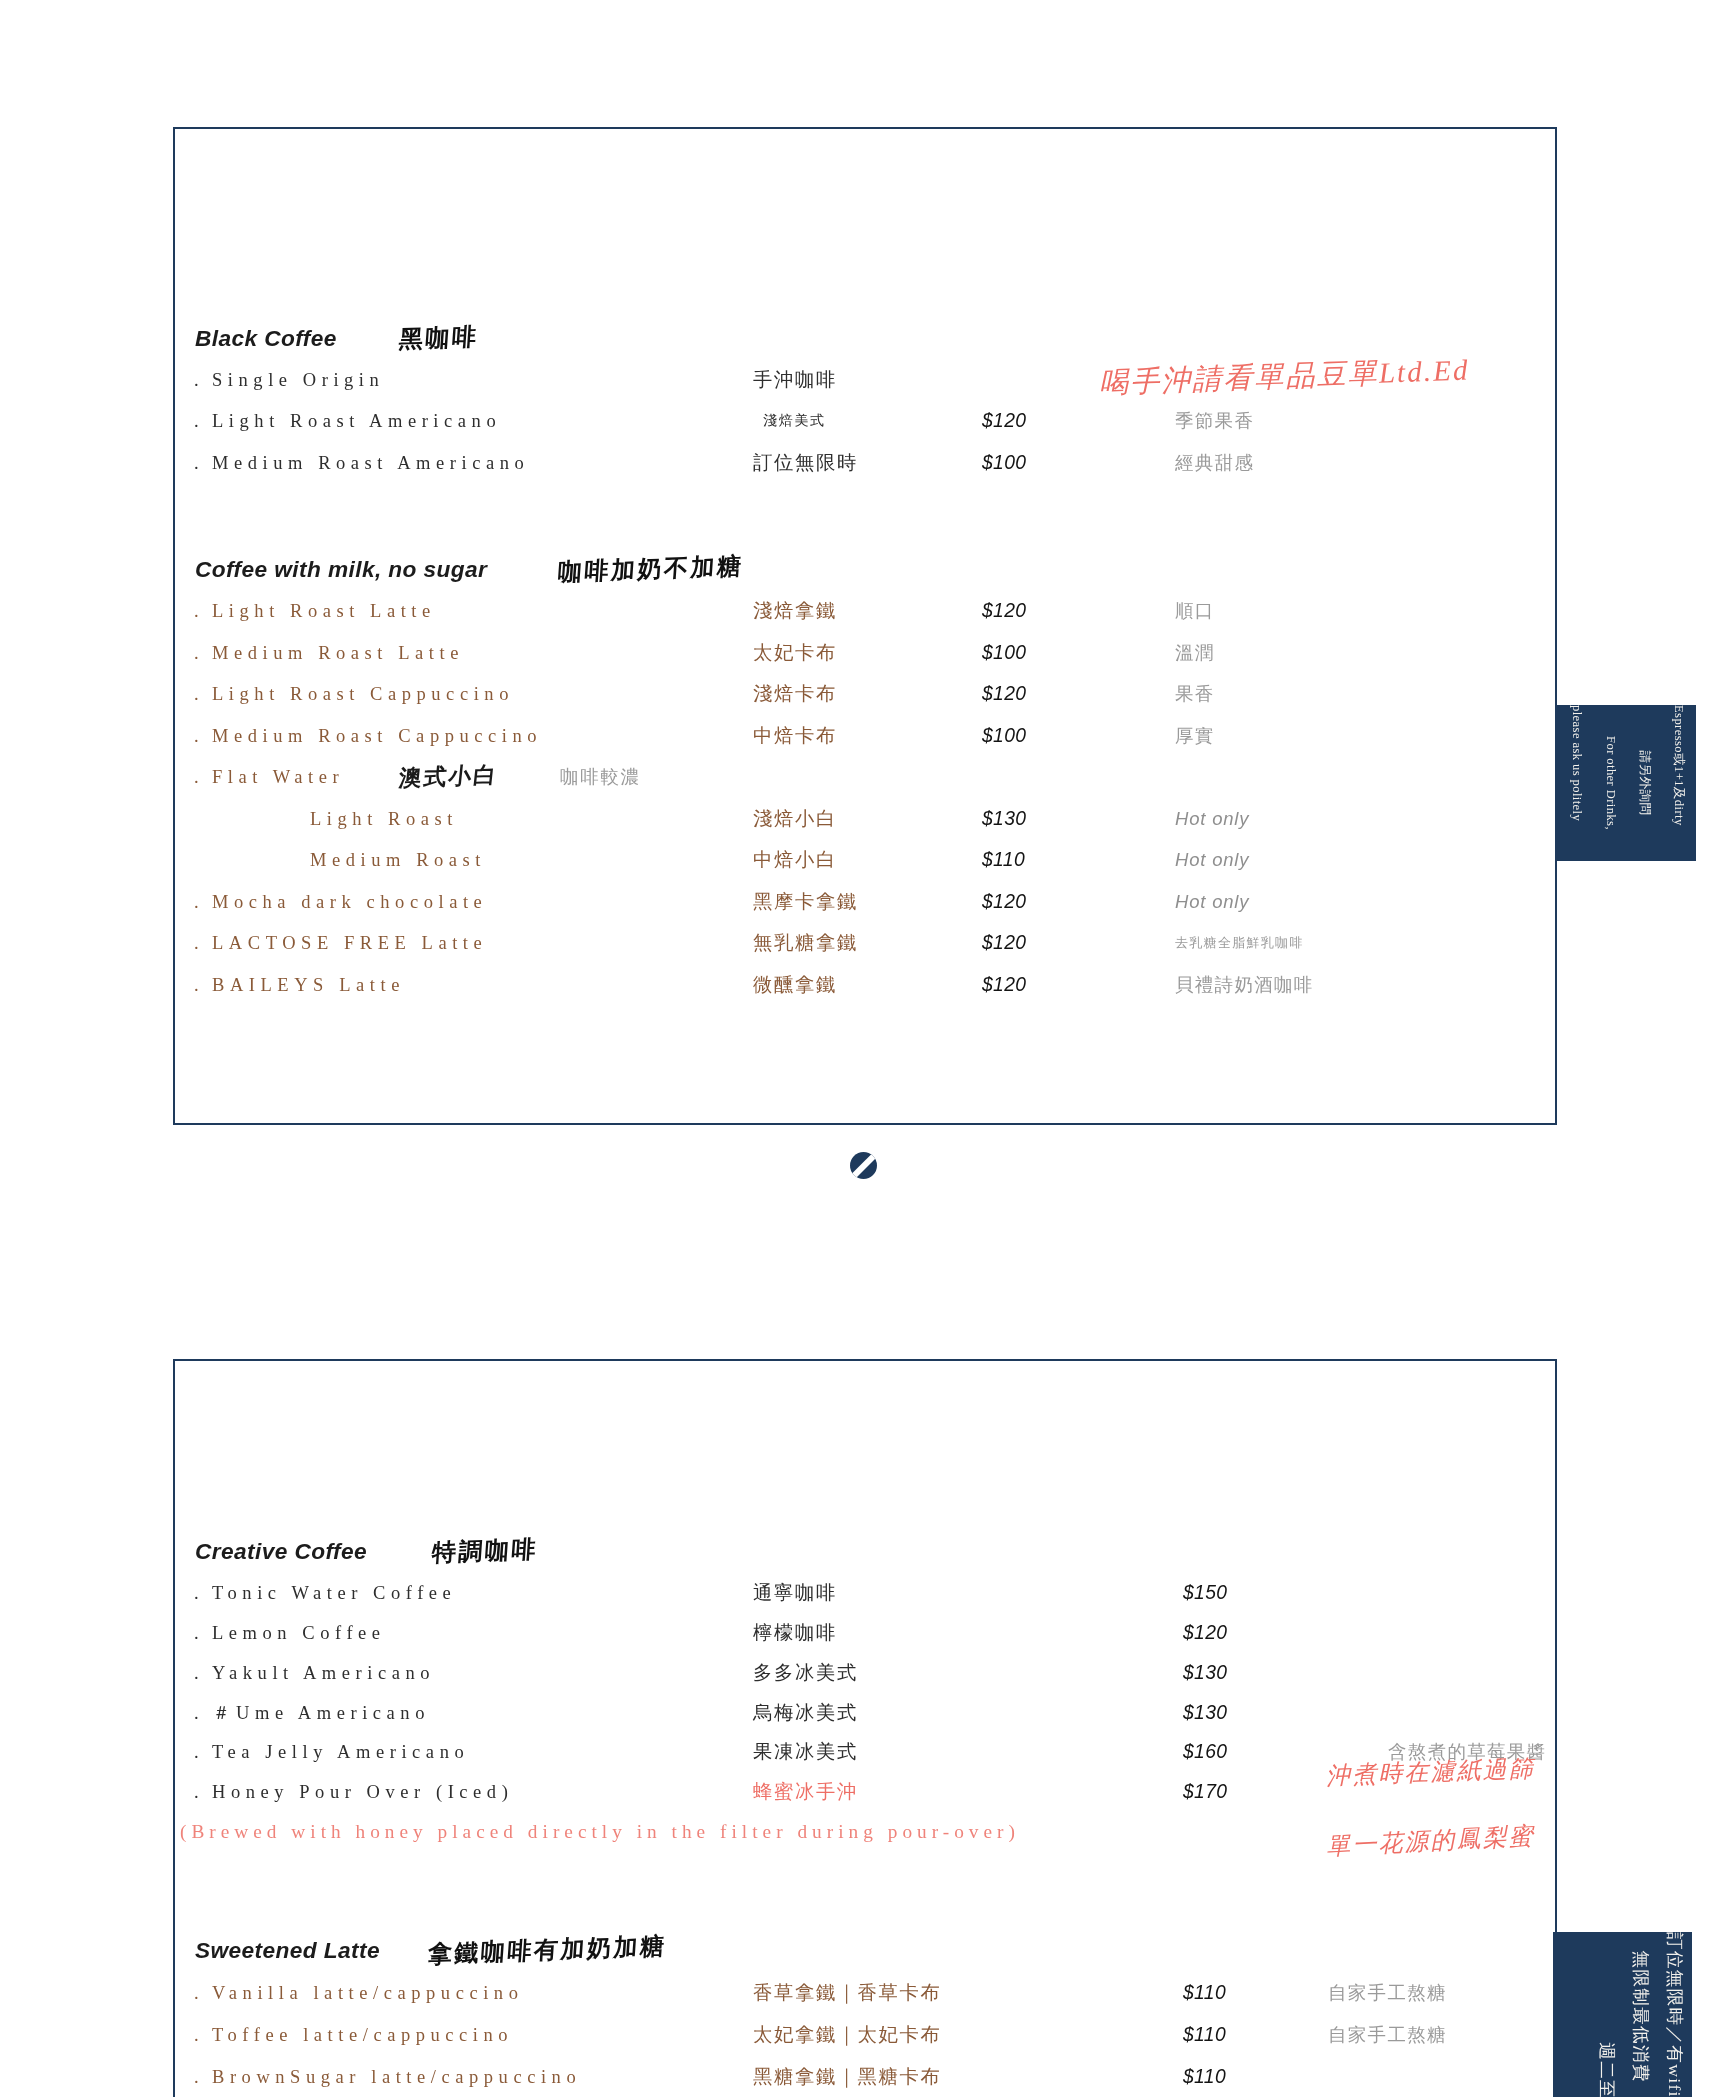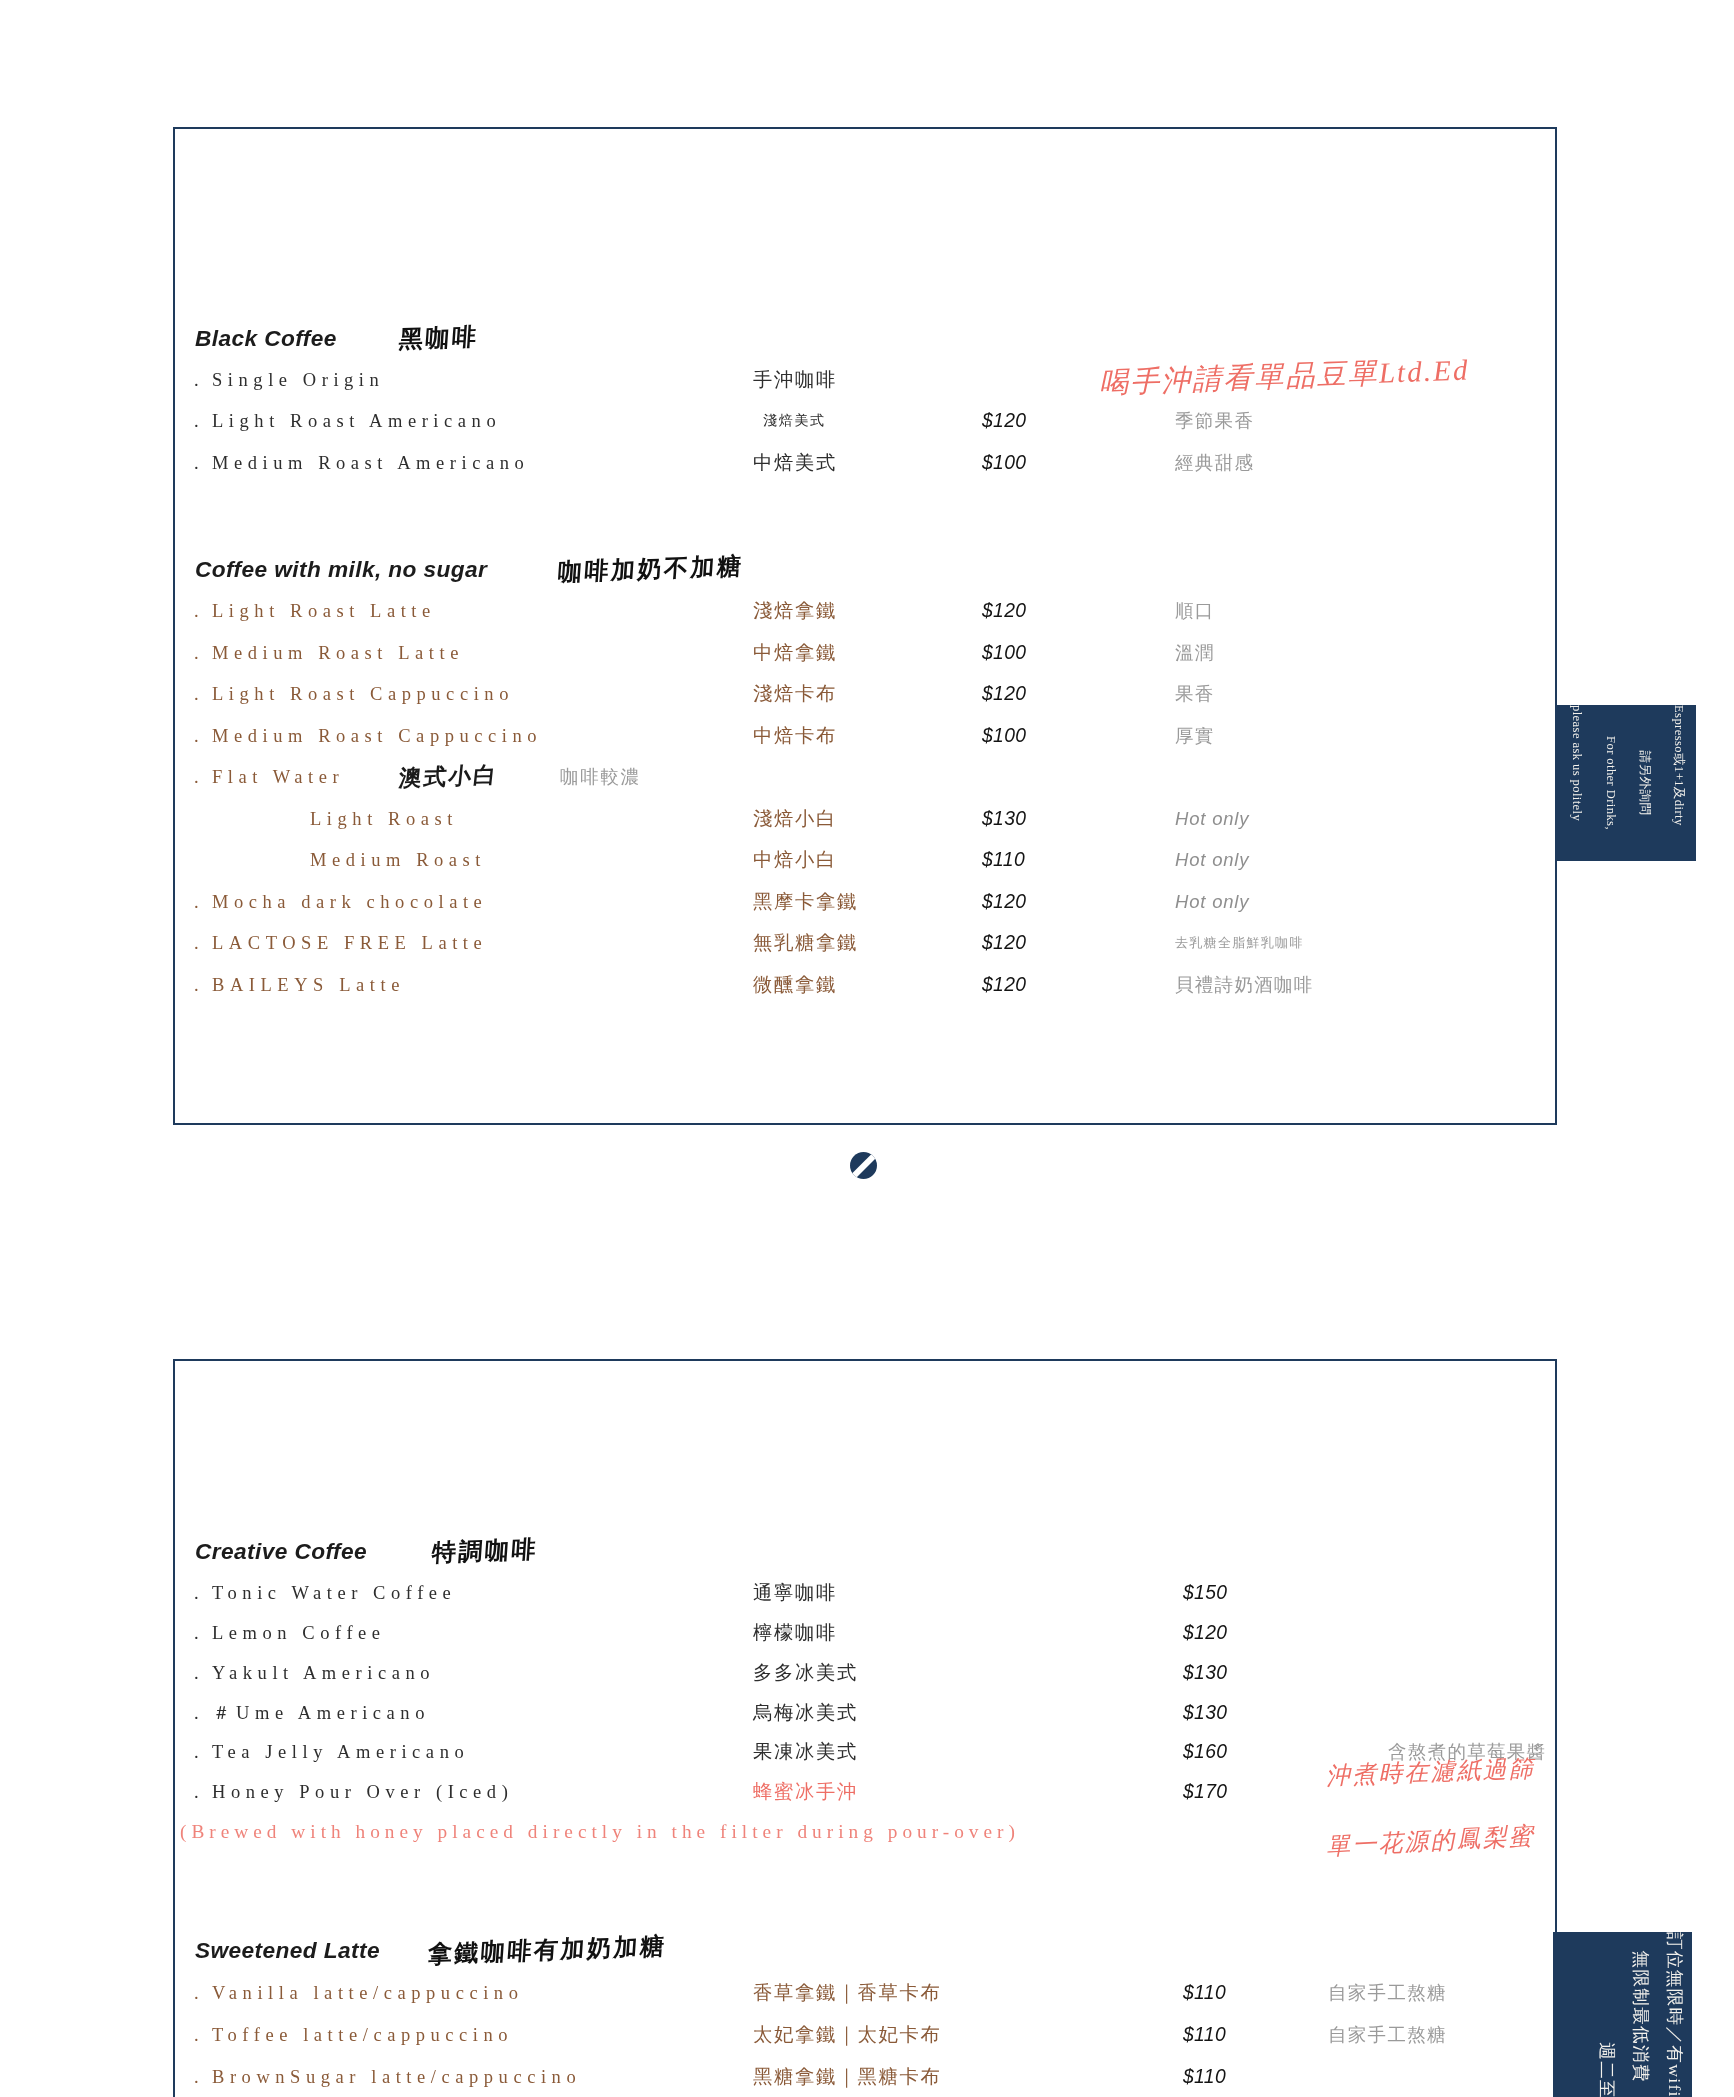--- a/index.html
+++ b/index.html
@@ -60,39 +60,39 @@
     <div class="row tone-dark" style="position: absolute; top: 400px; left: 0px; width: 100%; height: 42px; line-height: 42px; font-size: 18.5px;">
       <span class="dot">.</span>
       <span class="en">Light Roast Americano</span>
       <span class="zh" style="font-size: 14px; margin-left: 10px;">淺焙美式</span>
       <span class="price" style="left: 982px; font-size: 19.3px;">$120</span>
       <span class="note" style="left: 1175px; font-size: 18.5px;">季節果香</span>
     </div>
     <div class="row tone-dark" style="position: absolute; top: 442px; left: 0px; width: 100%; height: 42px; line-height: 42px; font-size: 18.5px;">
       <span class="dot">.</span>
       <span class="en">Medium Roast Americano</span>
-      <span class="zh" style="font-size: 19.3px;">中焙美式</span>
+      <span class="zh" style="font-size: 19.3px;">訂位無限時</span>
       <span class="price" style="left: 982px; font-size: 19.3px;">$100</span>
       <span class="note" style="left: 1175px; font-size: 18.5px;">經典甜感</span>
     </div>
     <div class="sec-title" style="position: absolute; top: 548px; left: 0px; width: 100%; height: 42px; line-height: 42px;">
       <span class="t-en" style="font-size: 22.7px;">Coffee with milk, no sugar</span>
       <span class="t-zh" style="left: 558px; font-size: 24px; position: absolute;">咖啡加奶不加糖</span>
     </div>
     <div class="row tone-brown" style="position: absolute; top: 590px; left: 0px; width: 100%; height: 42px; line-height: 42px; font-size: 18.5px;">
       <span class="dot">.</span>
       <span class="en">Light Roast Latte</span>
       <span class="zh" style="font-size: 19.3px;">淺焙拿鐵</span>
       <span class="price" style="left: 982px; font-size: 19.3px;">$120</span>
       <span class="note" style="left: 1175px; font-size: 18.5px;">順口</span>
     </div>
     <div class="row tone-brown" style="position: absolute; top: 632px; left: 0px; width: 100%; height: 42px; line-height: 42px; font-size: 18.5px;">
       <span class="dot">.</span>
       <span class="en">Medium Roast Latte</span>
-      <span class="zh" style="font-size: 19.3px;">中焙拿鐵</span>
+      <span class="zh" style="font-size: 19.3px;">太妃卡布</span>
       <span class="price" style="left: 982px; font-size: 19.3px;">$100</span>
       <span class="note" style="left: 1175px; font-size: 18.5px;">溫潤</span>
     </div>
     <div class="row tone-brown" style="position: absolute; top: 673px; left: 0px; width: 100%; height: 42px; line-height: 42px; font-size: 18.5px;">
       <span class="dot">.</span>
       <span class="en">Light Roast Cappuccino</span>
       <span class="zh" style="font-size: 19.3px;">淺焙卡布</span>
       <span class="price" style="left: 982px; font-size: 19.3px;">$120</span>
       <span class="note" style="left: 1175px; font-size: 18.5px;">果香</span>
     </div>

